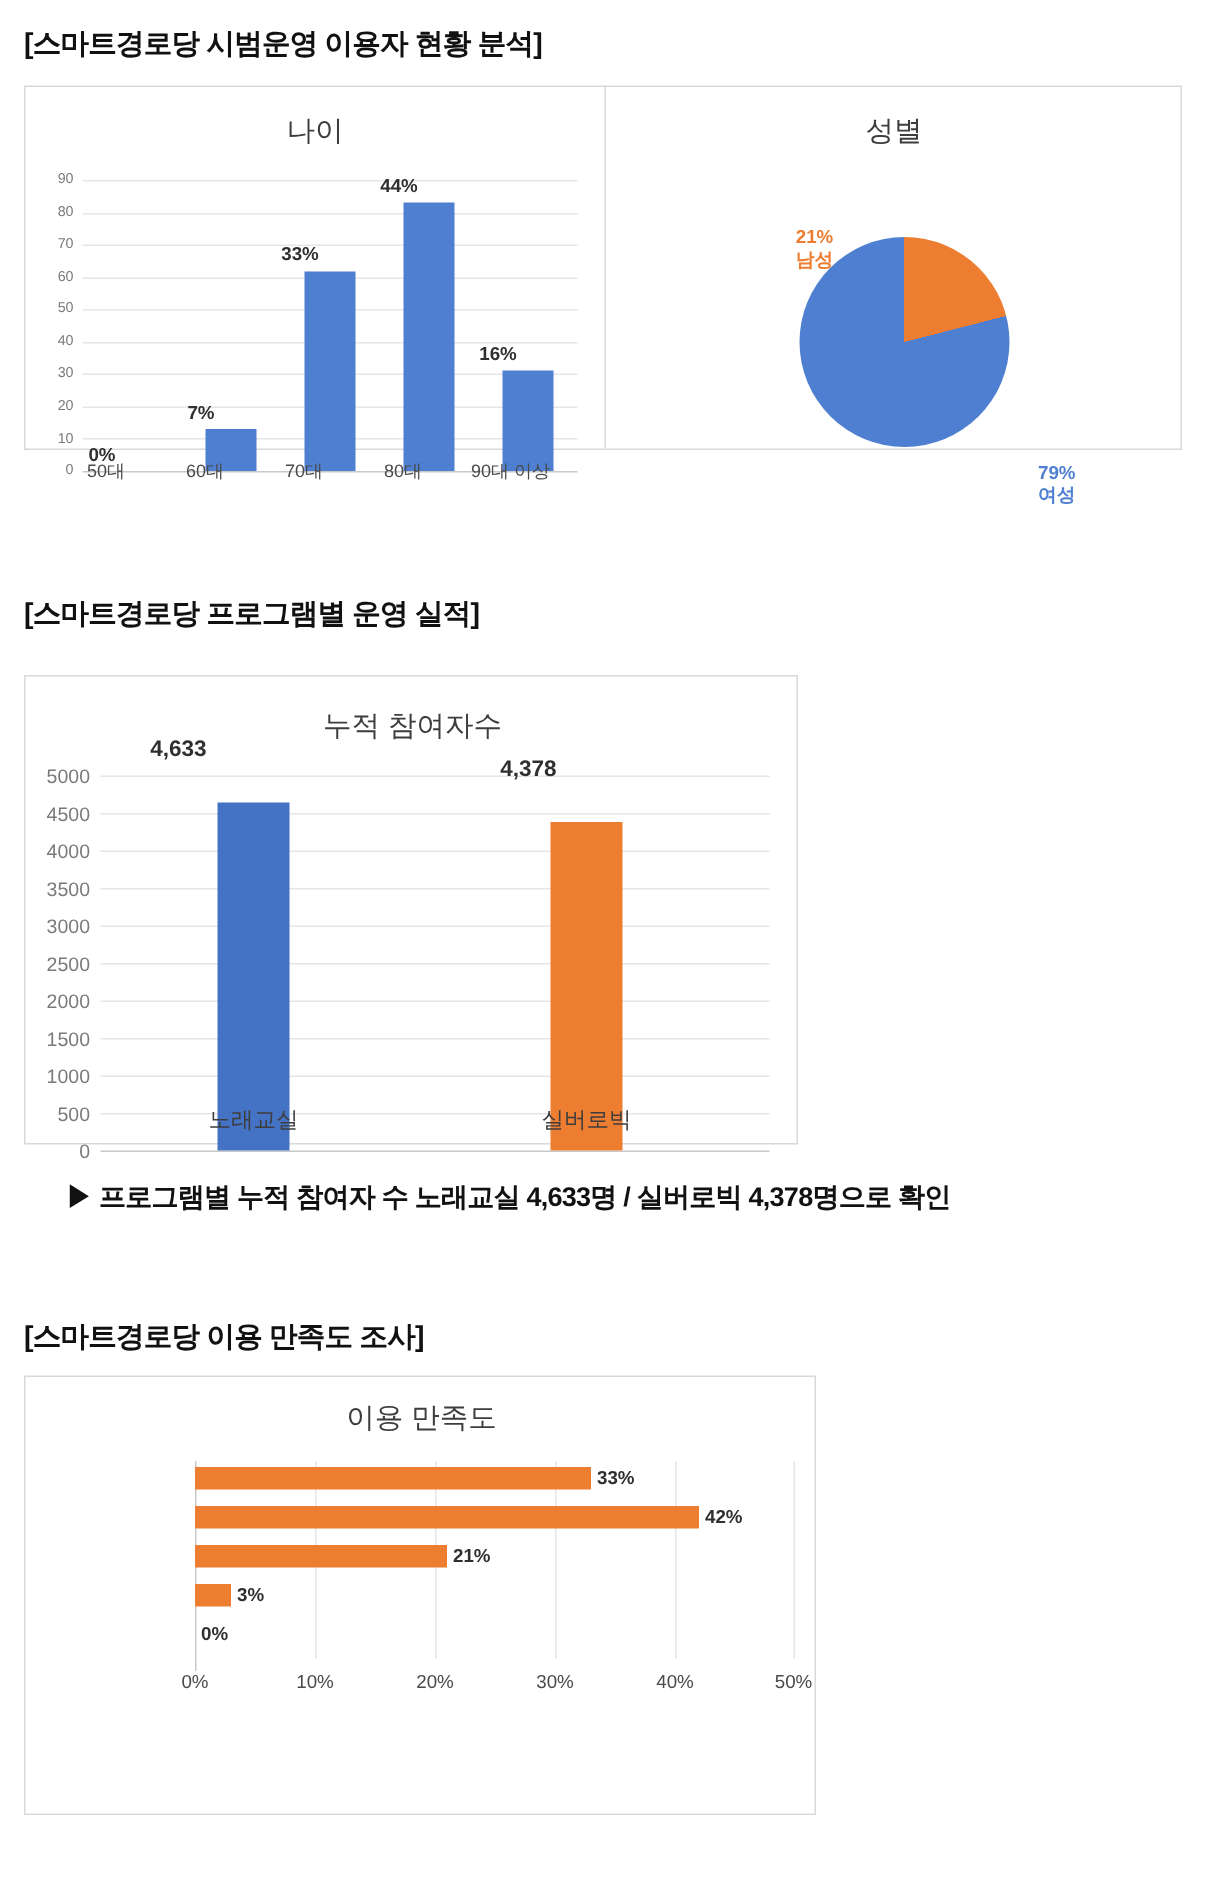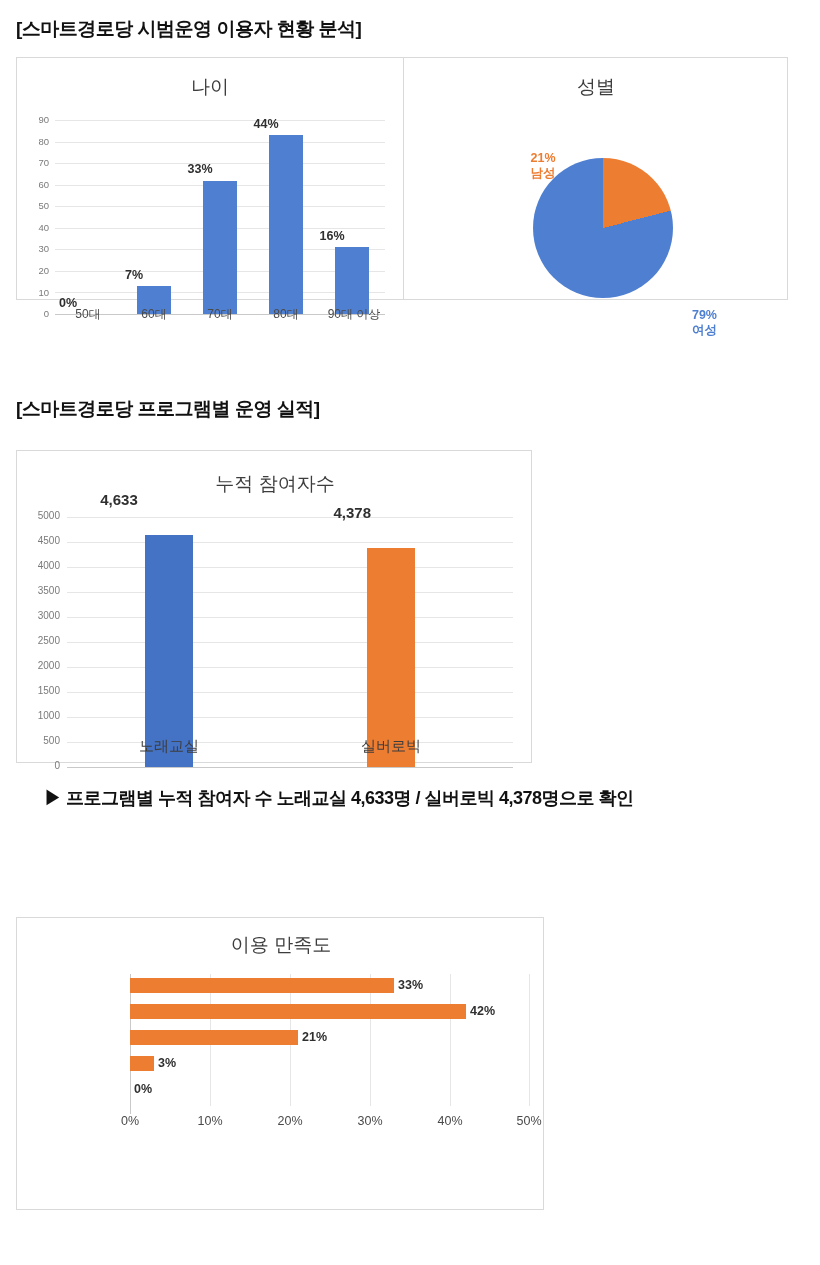--- a/index.html
+++ b/index.html
@@ -66,21 +66,21 @@
   #sec1-title { position: absolute; left: 16px; top: 16px; }
   #card1 { position: absolute; left: 16px; top: 57px; width: 772px; height: 243px; }
   #card1-divider { position: absolute; left: 386px; top: 0; width: 1px; height: 241px; background: #d9d9d9; }
 
   #age-title { position: absolute; left: 0; top: 16px; width: 386px; }
   #age-plot { position: absolute; left: 38px; top: 62px; width: 330px; height: 194px; }
   #age-plot .gridline { left: 0; width: 330px; }
   #age-ylabels { position: absolute; left: 0; top: 62px; width: 34px; height: 194px; }
   #age-ylabels span { position: absolute; right: 2px; font-size: 9.5px; color: #7a7a7a; }
   #age-xlabels { position: absolute; left: 38px; top: 248px; width: 330px; }
-  #age-xlabels span { position: absolute; text-align: center; font-size: 12px; color: #4a4a4a; }
+  #age-xlabels span { position: absolute; font-size: 12px; color: #4a4a4a; }
   #age-vals span { position: absolute; font-size: 12.5px; font-weight: bold; color: #2f2f2f; text-align: center; }
 
   #gender-title { position: absolute; left: 386px; top: 16px; width: 386px; }
   #pie-wrap { position: absolute; left: 516px; top: 100px; width: 140px; height: 140px; }
   .pie {
     width: 140px; height: 140px; border-radius: 50%;
   }
   #pie-label-male { position: absolute; left: 496px; top: 93px; text-align: center; width: 60px; }
   #pie-label-female { position: absolute; left: 640px; top: 250px; text-align: right; width: 60px; }
   .pie-pct { font-size: 12.5px; font-weight: bold; display: block; }
@@ -88,21 +88,21 @@
 
   #sec1-bullet { position: absolute; left: 44px; top: 320px; }
 
   
   #sec2-title { position: absolute; left: 16px; top: 396px; }
   #card2 { position: absolute; left: 16px; top: 450px; width: 516px; height: 313px; }
   #cum-title { position: absolute; left: 0; top: 20px; width: 516px; }
   #cum-plot { position: absolute; left: 50px; top: 66px; width: 446px; height: 250px; }
   #cum-plot .gridline { left: 0; width: 446px; }
   #cum-ylabels { position: absolute; left: 0; top: 66px; width: 46px; height: 250px; }
-  #cum-ylabels span { position: absolute; right: 3px; font-size: 10px; color: #7a7a7a; }
+  #cum-ylabels span { position: absolute; right: 3px; font-size: 13px; color: #7a7a7a; }
   #cum-xlabels { position: absolute; left: 50px; top: 286px; width: 446px; }
   #cum-xlabels span { position: absolute; text-align: center; font-size: 15px; color: #3d3d3d; }
   #cum-vals span { position: absolute; font-size: 15px; font-weight: bold; color: #2f2f2f; text-align: center; }
 
   #sec2-bullet { position: absolute; left: 44px; top: 786px; }
 
   
   #sec3-title { position: absolute; left: 16px; top: 878px; }
   #card3 { position: absolute; left: 16px; top: 917px; width: 528px; height: 293px; }
   #sat-title { position: absolute; left: 0; top: 14px; width: 528px; }
@@ -235,20 +235,21 @@
     </div>
 
     <div id="cum-xlabels">
       <span style="left:57px;width:90px;">노래교실</span>
       <span style="left:279px;width:90px;">실버로빅</span>
     </div>
   </div>
 
   <div class="bullet-line" id="sec2-bullet">▶ 프로그램별 누적 참여자 수 노래교실 4,633명 / 실버로빅 4,378명으로 확인</div>
 
+  <div class="section-title" id="sec3-title">[스마트경로당 이용 만족도 조사]</div>
 
   <div class="chart-card" id="card3">
     <div class="chart-title" id="sat-title">이용 만족도</div>
 
 
     <div id="sat-plot">
       <div class="vgrid" style="left:80px;"></div>
       <div class="vgrid" style="left:160px;"></div>
       <div class="vgrid" style="left:240px;"></div>
       <div class="vgrid" style="left:320px;"></div>

